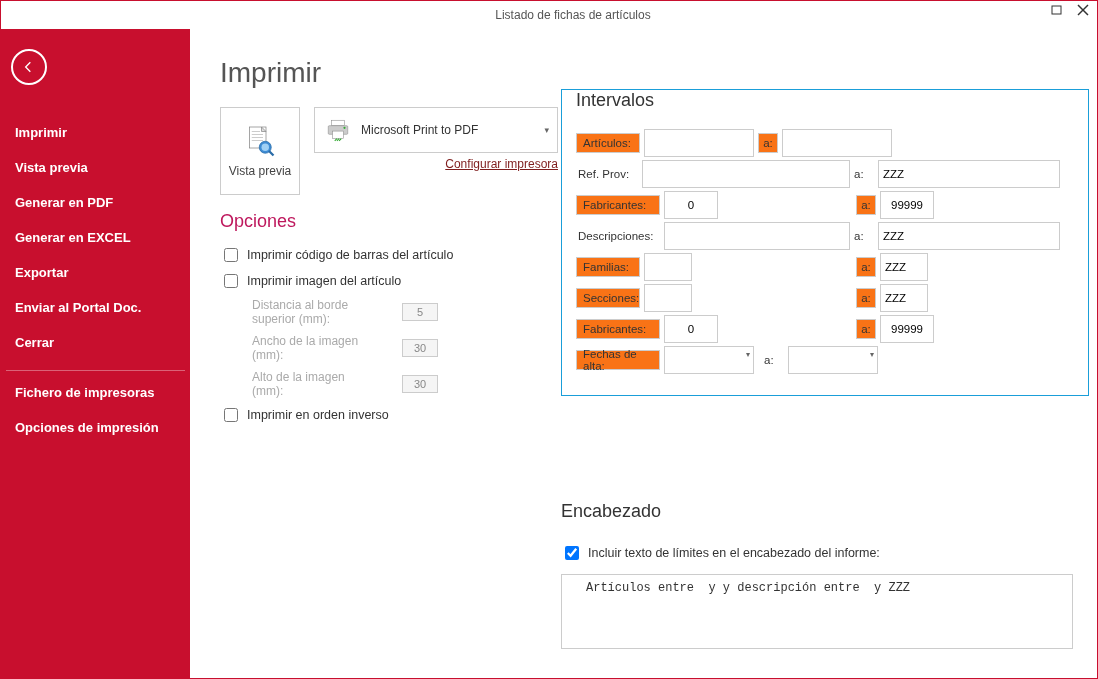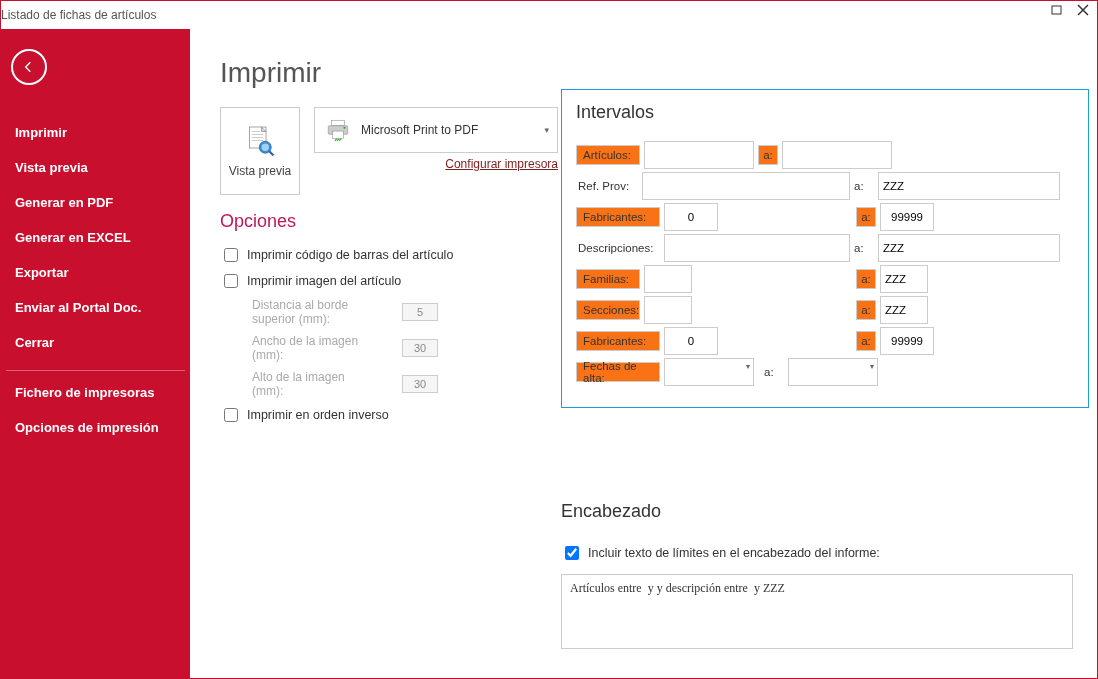--- a/index.html
+++ b/index.html
@@ -1,19 +1,19 @@
 <!DOCTYPE html>
 <html><head>
 <meta charset="utf-8">
 <style>
   * { box-sizing: border-box; }
   html, body { margin: 0; padding: 0; font-family: "Segoe UI", Arial, sans-serif; font-size: 12px; color: #333; }
   body { width: 1098px; height: 679px; border: 1px solid #c80f2e; position: relative; background: #fff; }
 
-  .titlebar { height: 28px; line-height: 28px; font-size: 12px; color: #555; position: relative; }
+  .titlebar { height: 28px; text-align: center; line-height: 28px; font-size: 12px; color: #555; position: relative; padding-left: 48px; }
   .titlebar .controls { position: absolute; right: 6px; top: 2px; display: flex; gap: 10px; }
   .titlebar .ctrl { width: 16px; height: 16px; cursor: pointer; color: #333; font-size: 14px; line-height: 16px; text-align: center; }
 
   .content { display: flex; height: calc(100% - 28px); }
 
   .sidebar {
     width: 189px; background: #c80f2e; color: #fff; padding: 20px 10px;
     display: flex; flex-direction: column; gap: 0;
   }
   .back-btn {
@@ -47,41 +47,41 @@
 
   .section-title { font-size: 18px; font-weight: 400; color: #be185d; margin: 16px 0 10px; }
 
   .checkbox-row { display: flex; align-items: center; gap: 6px; padding: 3px 0; font-size: 12.5px; color: #333; cursor: pointer; }
   .checkbox-row input { width: 14px; height: 14px; }
   .disabled-row { display: flex; align-items: center; padding: 4px 12px 4px 32px; justify-content: space-between; width: 230px; color: #aaa; font-size: 12px; gap: 25px; }
   .num-input { width: 36px; height: 18px; border: 1px solid #ccc; background: #f5f5f5; text-align: center; font-size: 11px; color: #888; }
 
   .intervals-box {
     position: absolute; left: 560px; top: 88px; width: 528px;
-    border: 1px solid #1a9ed9; padding: 12px 14px 18px;
+    border: 1px solid #1a9ed9; padding: 0 14px 18px;
   }
   .intervals-title { font-size: 18px; font-weight: 400; color: #333; margin-bottom: 18px; }
   .int-row { display: flex; align-items: center; gap: 4px; margin-bottom: 3px; font-size: 12px; }
   .int-label {
     height: 20px; border: 1px solid #ccc; display: inline-flex; align-items: center;
     padding: 0 6px; font-size: 11.5px; color: #333; background: #f97316;
   }
   .int-label.wide { width: 84px; }
   .int-label.narrow { width: 64px; }
   .int-text { font-size: 11.5px; color: #333; padding: 0 2px; }
   .int-input { height: 28px; border: 1px solid #ccc; padding: 0 4px; font-size: 11.5px; }
   .a-label { width: 20px; text-align: left; font-size: 11.5px; color: #333; }
   .date-input { position: relative; }
   .date-input .caret2 { position: absolute; right: 4px; top: 4px; font-size: 8px; color: #666; pointer-events: none; }
 
   .header-section { position: absolute; left: 560px; top: 500px; width: 528px; }
   .header-title { font-size: 18px; font-weight: 400; color: #333; margin-bottom: 18px; }
   .multiline {
-    width: 512px; height: 75px; border: 1px solid #ccc; padding: 6px 8px; font-size: 12px;
-    color: #333; resize: none; font-family: Liberation Serif, serif; overflow-y: scroll;
+    width: 512px; height: 75px; border: 1px solid #ccc; padding: 6px 24px; font-size: 12px;
+    color: #333; resize: none; font-family: Liberation Mono, monospace; overflow-y: scroll;
   }
   .multiline-wrap { position: relative; }
 </style>
 </head>
 <body>
 
 <div class="titlebar">
   <span>Listado de fichas de artículos</span>
   <div class="controls">
     <div class="ctrl">

